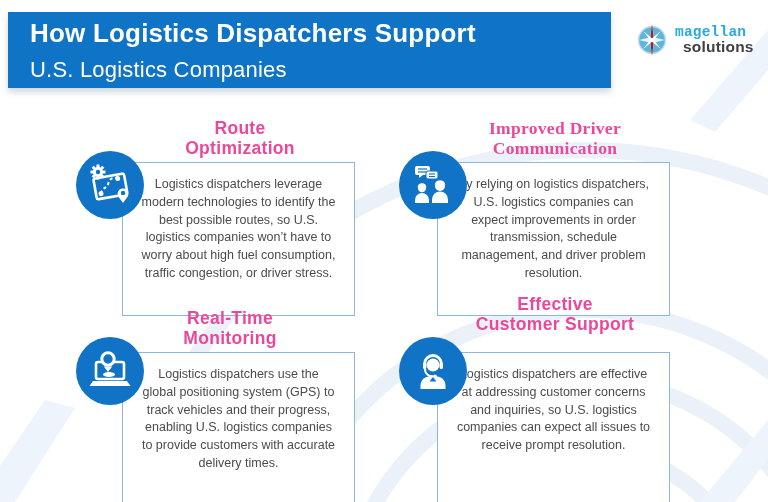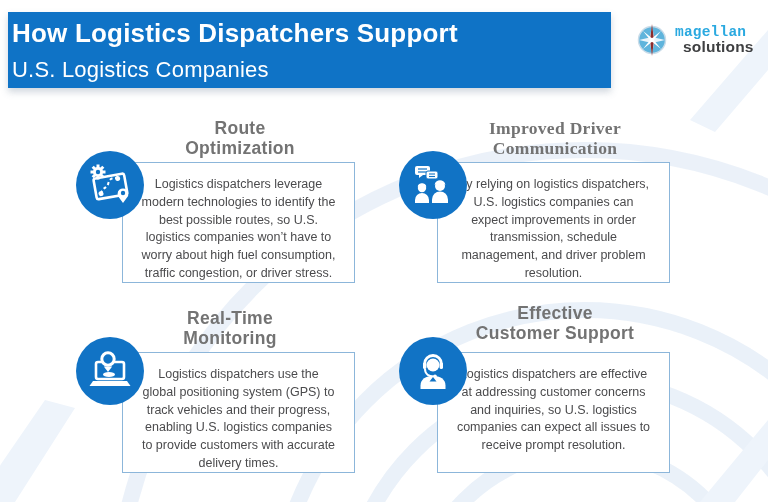--- a/index.html
+++ b/index.html
@@ -11,43 +11,43 @@
     overflow: hidden;
     font-family: "Liberation Sans", sans-serif;
   }
   
   .watermark { position: absolute; inset: 0; z-index: 0; pointer-events: none; }
   
   .banner {
     position: absolute; left: 8px; top: 12px; width: 603px; height: 76px;
     background: #0f73c6; color: #ffffff; z-index: 2;
     display: flex; flex-direction: column; justify-content: center;
-    padding-left: 4px;
+    padding-left: 22px;
     box-shadow: 0 4px 7px rgba(90,110,135,0.28);
   }
   .banner-title { font-size: 26px; font-weight: bold; letter-spacing: 0.2px; }
   .banner-subtitle { font-size: 22px; font-weight: normal; margin-top: 8px; letter-spacing: 0.2px; }
   
   .logo { position: absolute; left: 634px; top: 22px; z-index: 2; display: flex; align-items: center; }
   .logo-text { margin-left: 5px; line-height: 1.02; }
   .logo-magellan { font-size: 14.5px; font-weight: bold; color: #2aa9e0; letter-spacing: 0.2px; font-family: Liberation Mono, monospace; }
   .logo-solutions { font-size: 15.5px; font-weight: bold; color: #3f4042; letter-spacing: 0.2px; margin-left: 8px; }
   
   .section-title {
     position: absolute; width: 260px; z-index: 3;
-    text-align: center; color: #737373;
+    text-align: center; color: #ec4899;
     font-size: 17.5px; font-weight: bold; line-height: 1.14;
     letter-spacing: 0.3px; white-space: pre-line;
   }
   .t1 { left: 110px; top: 119px; }
   .t2 { left: 425px; top: 119px; font-family: Liberation Serif, serif; }
   .t3 { left: 100px; top: 309px; }
-  .t4 { left: 425px; top: 304px; }
+  .t4 { left: 425px; top: 295px; }
   .info-box {
-    position: absolute; width: 233px; height: 121px; z-index: 2;
+    position: absolute; width: 233px; height: 154px; z-index: 2;
     background: #ffffff; border: 1.5px solid #8cb6da;
     padding: 13px 17px 0 17px;
     text-align: center; color: #4b4b4d;
     font-size: 12.5px; line-height: 1.42;
   }
   .b1 { left: 122px; top: 162px; }
   .b2 { left: 437px; top: 162px; }
   .b3 { left: 122px; top: 352px; }
   .b4 { left: 437px; top: 352px; }
   .icon-circle {

